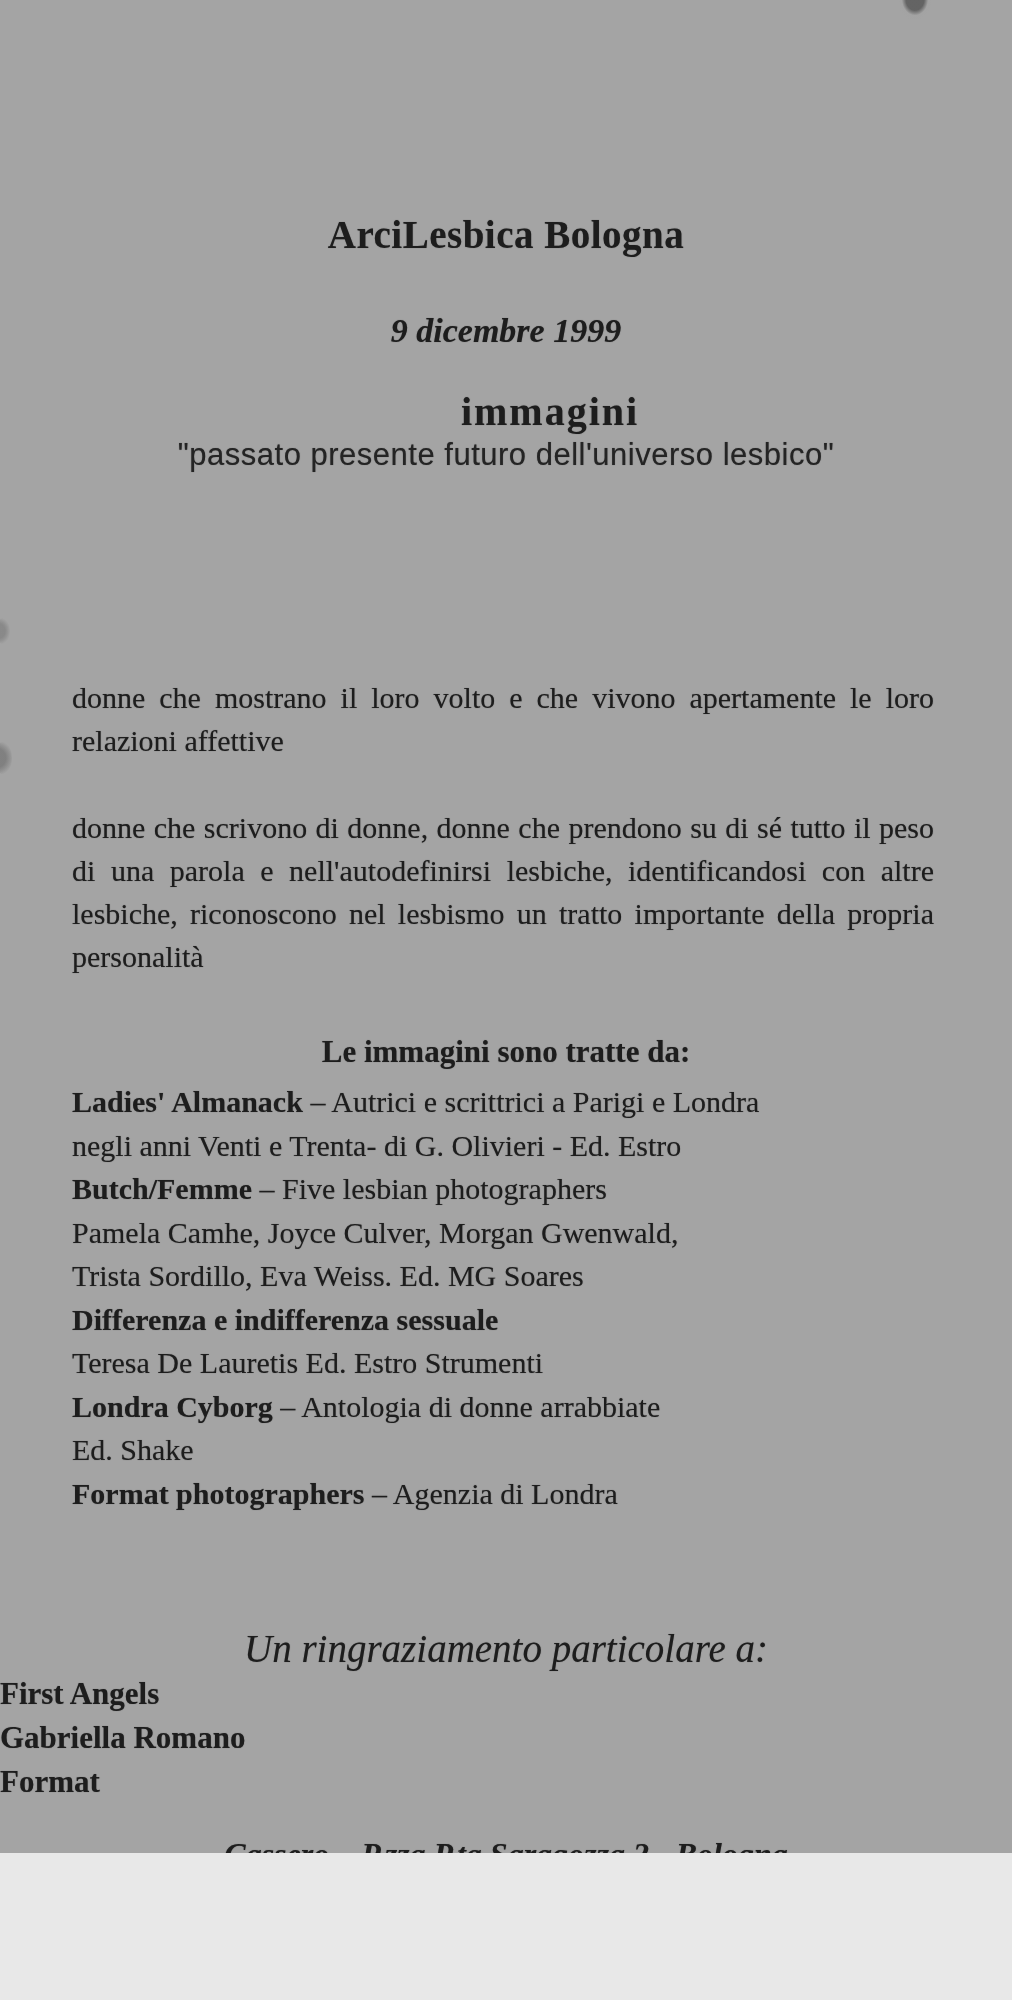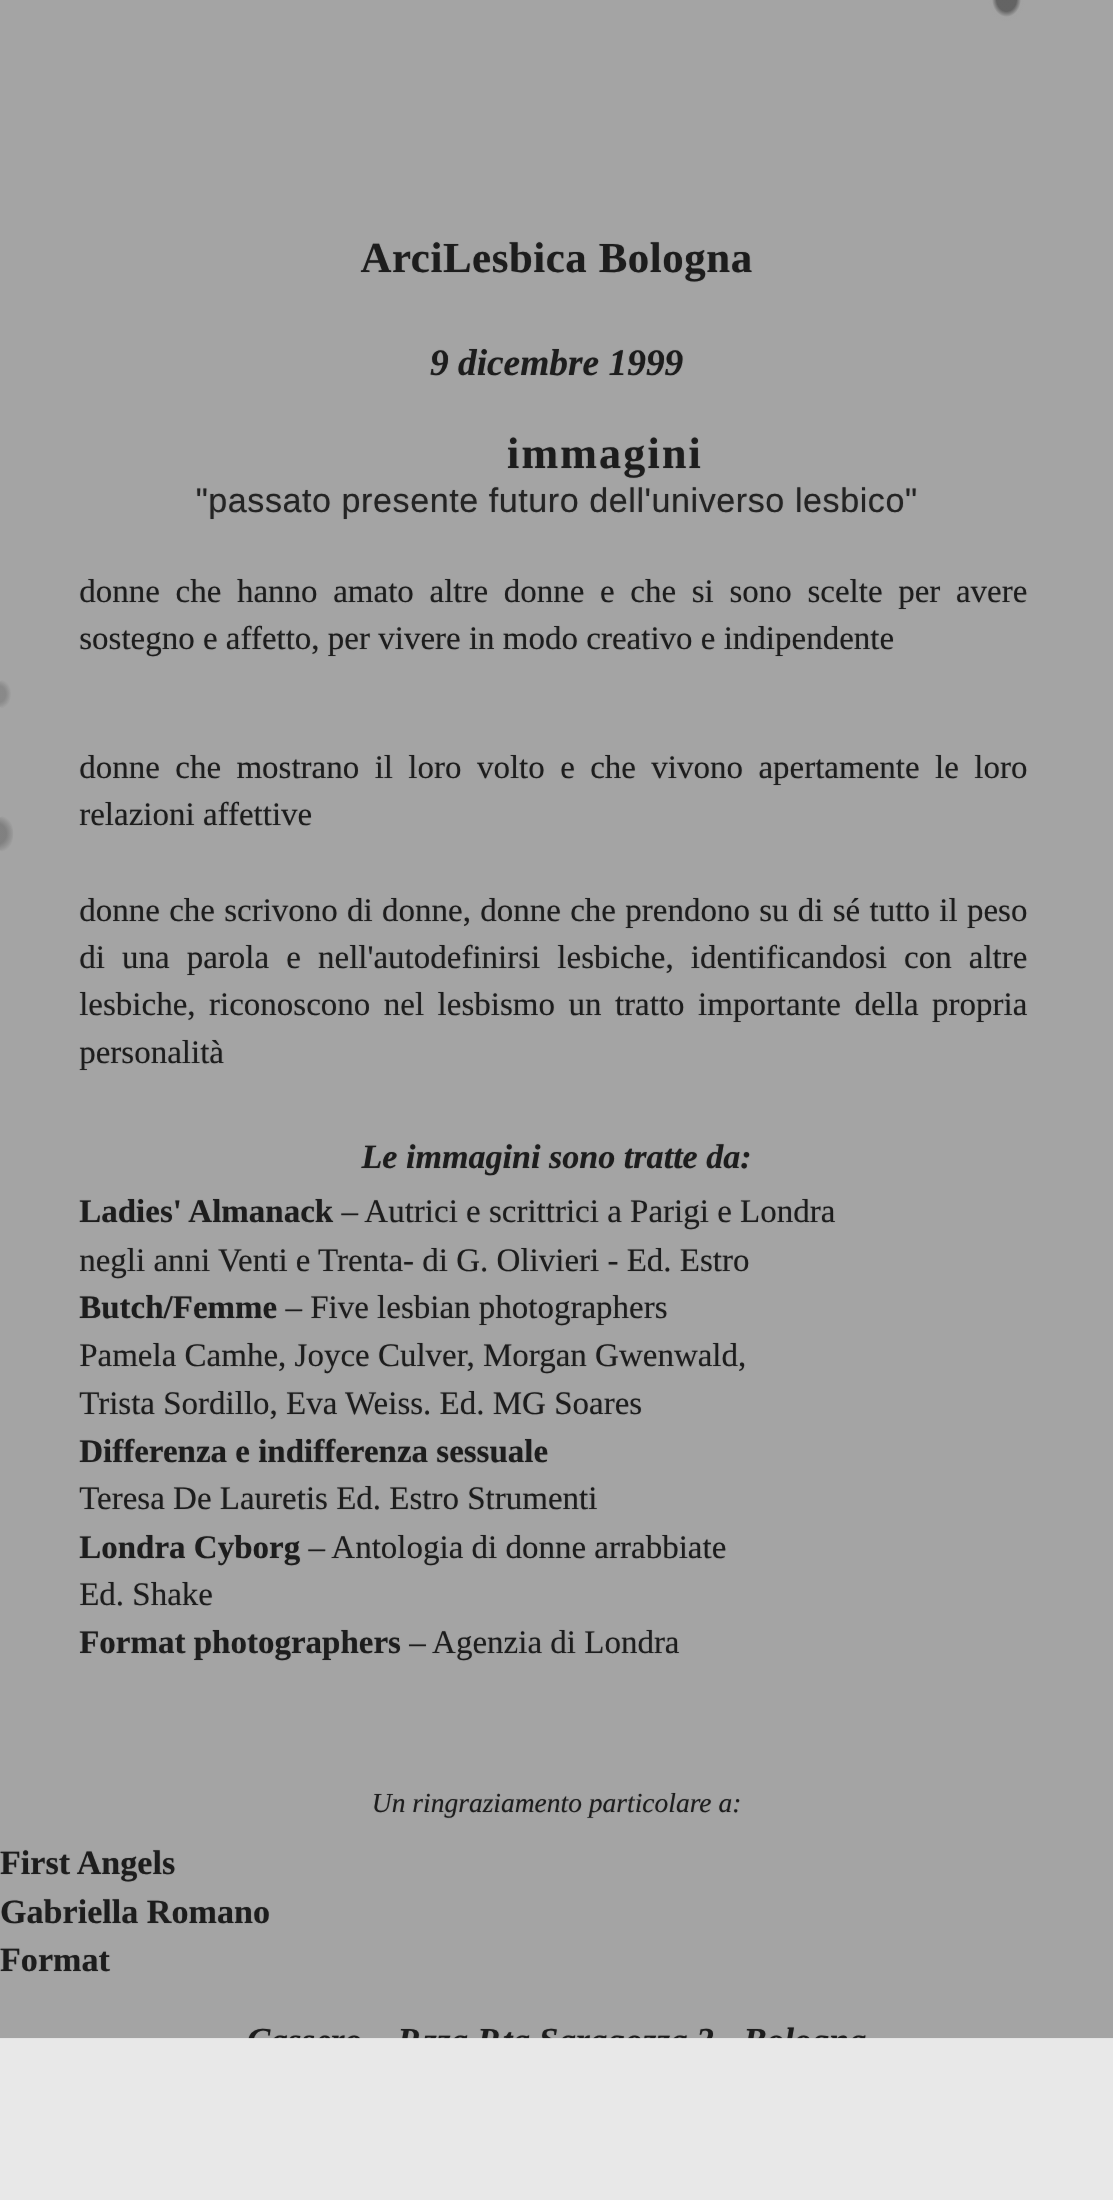--- a/index.html
+++ b/index.html
@@ -55,36 +55,35 @@
     text-align: justify;
   }
   .para1 { top: 516px; }
   .para2 { top: 676px; }
   .para3 { top: 806px; }
 
   .src-heading {
     top: 1034px;
     font-size: 31px;
     font-weight: bold;
-    font-style: italic;
   }
   .src-list {
     position: absolute;
     left: 72px;
     top: 1080px;
     width: 885px;
     font-size: 30px;
     line-height: 43.5px;
   }
   .src-line { white-space: nowrap; }
   .b { font-weight: bold; }
 
   .thanks-heading {
     top: 1626px;
-    font-size: 25px;
+    font-size: 39px;
     font-style: italic;
   }
   .thanks-name {
     position: absolute; left: 0; width: 100%; text-align: left;
     font-size: 31px;
     font-weight: bold;
   }
   .name0 { top: 1676px; }
   .name1 { top: 1720px; }
   .name2 { top: 1764px; }
@@ -121,21 +120,20 @@
 
   <div class="artifact artifact-top"></div>
   <div class="artifact artifact-left1"></div>
   <div class="artifact artifact-left2"></div>
 
   <h1 class="centered org">ArciLesbica Bologna</h1>
   <div class="centered date">9 dicembre 1999</div>
   <div class="centered title">immagini</div>
   <div class="centered subtitle">"passato presente futuro dell'universo lesbico"</div>
 
-  <p class="para para1">donne che hanno amato altre donne e che si sono scelte per avere sostegno e affetto, per vivere in modo creativo e indipendente</p>
   <p class="para para2">donne che mostrano il loro volto e che vivono apertamente le loro relazioni affettive</p>
   <p class="para para3">donne che scrivono di donne, donne che prendono su di sé tutto il peso di una parola e nell'autodefinirsi lesbiche, identificandosi con altre lesbiche, riconoscono nel lesbismo un tratto importante della propria personalità</p>
 
   <div class="centered src-heading">Le immagini sono tratte da:</div>
 
   <div class="src-list">
     <div class="src-line"><span class="b">Ladies' Almanack</span><span> – Autrici e scrittrici a Parigi e Londra</span><span class="b"></span></div>
     <div class="src-line"><span class="b"></span><span>negli anni Venti e Trenta- di G. Olivieri - Ed. Estro</span><span class="b"></span></div>
     <div class="src-line"><span class="b">Butch/Femme</span><span> – Five lesbian photographers</span><span class="b"></span></div>
     <div class="src-line"><span class="b"></span><span>Pamela Camhe, Joyce Culver, Morgan Gwenwald,</span><span class="b"></span></div>

